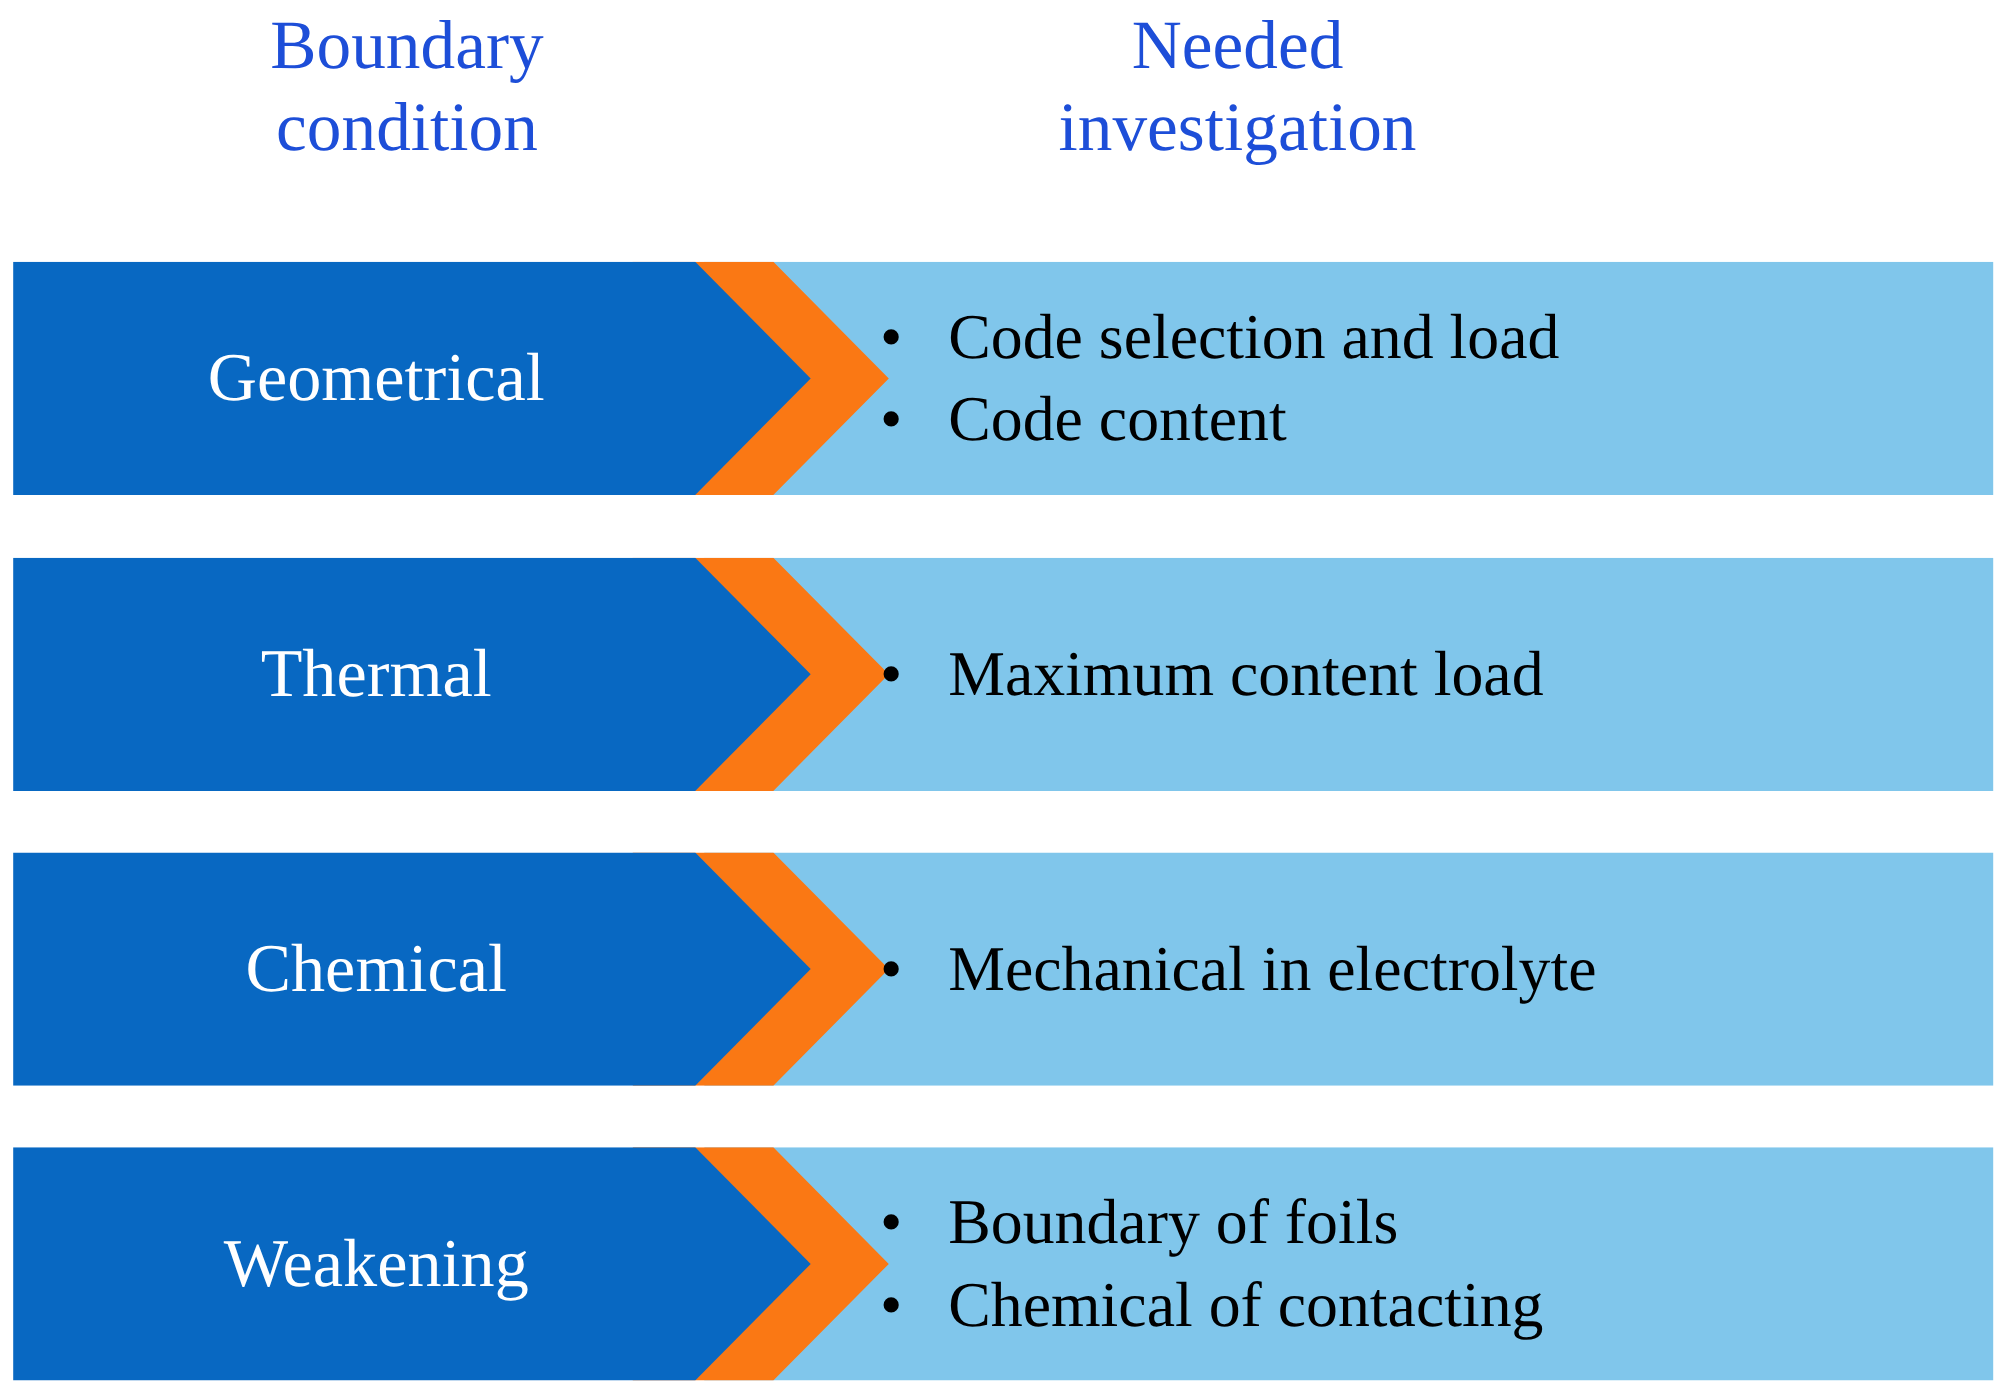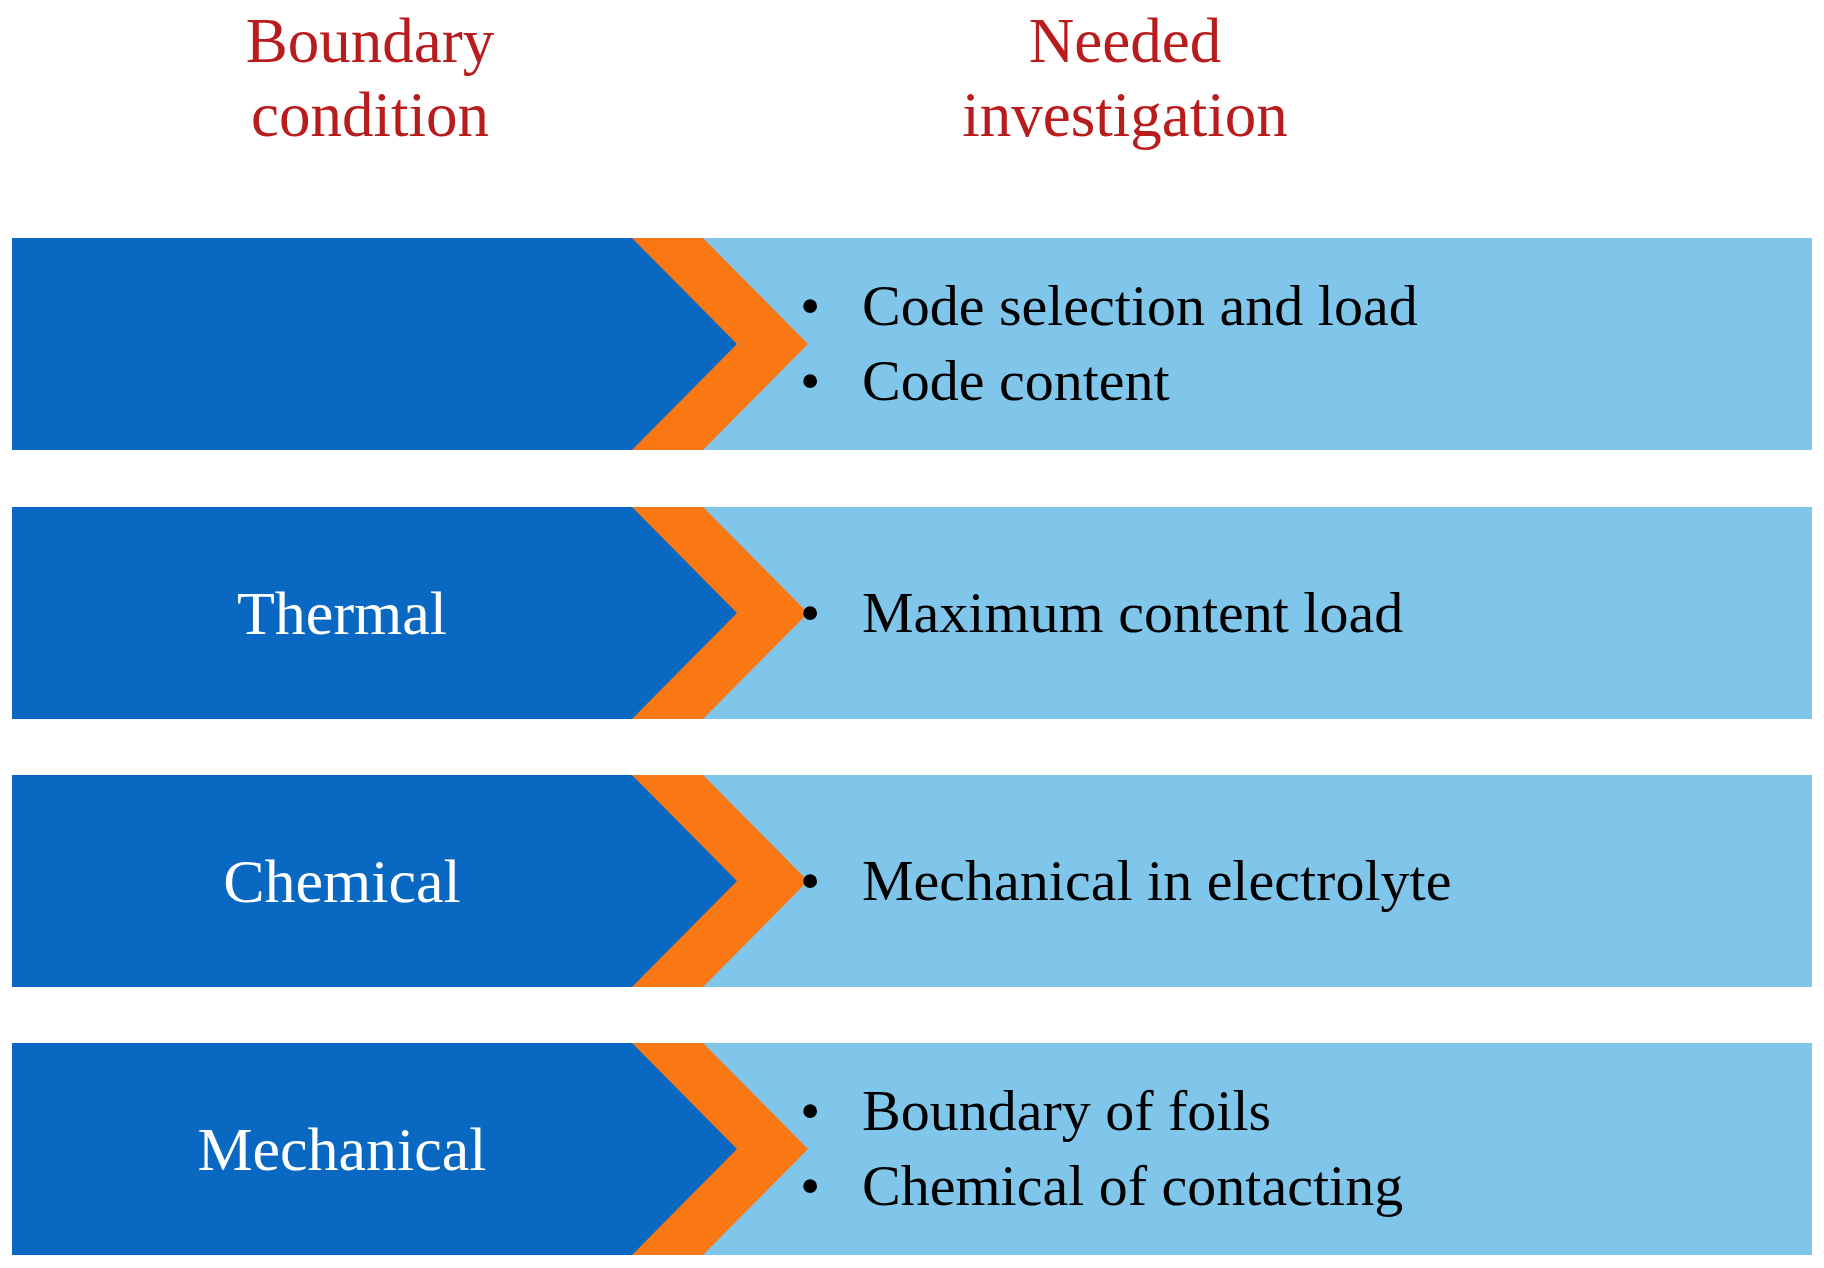--- a/index.html
+++ b/index.html
@@ -22,21 +22,21 @@
     width: 1824px;
     height: 1268px;
   }
 
   
   .col-header {
     position: absolute;
     top: 4px;
     font-size: 63px;
     line-height: 1.18;
-    color: #b91c1c;
+    color: #1d4ed8;
     text-align: center;
     font-family: "Liberation Serif", "DejaVu Serif", serif;
     white-space: pre-line;
   }
   #header-left {
     left: 120px;
     width: 500px;
   }
   #header-right {
     left: 815px;
@@ -124,20 +124,21 @@
 
   <div class="col-header" id="header-right">Needed
 investigation</div>
 
   <div class="row row-0">
     <svg class="row-svg" viewBox="0 0 1824 212" preserveAspectRatio="none">
       <polygon points="640,0 1812,0 1812,212 640,212 742,106" fill="#80C6EB"></polygon>
       <polygon points="575,0 703,0 808,106 703,212 575,212 680,106" fill="#FA7814"></polygon>
       <polygon points="12,0 632,0 737,106 632,212 12,212" fill="#0868C2"></polygon>
     </svg>
+    <div class="cond-label">Geometrical</div>
     <div class="bullets">
       <div class="bullet-row">
         <span class="bullet-dot">•</span>
         <span class="bullet-text">Code selection and load</span>
       </div>
       <div class="bullet-row">
         <span class="bullet-dot">•</span>
         <span class="bullet-text">Code content</span>
       </div>
     </div>
@@ -172,21 +173,21 @@
       </div>
     </div>
   </div>
 
   <div class="row row-3">
     <svg class="row-svg" viewBox="0 0 1824 212" preserveAspectRatio="none">
       <polygon points="640,0 1812,0 1812,212 640,212 742,106" fill="#80C6EB"></polygon>
       <polygon points="575,0 703,0 808,106 703,212 575,212 680,106" fill="#FA7814"></polygon>
       <polygon points="12,0 632,0 737,106 632,212 12,212" fill="#0868C2"></polygon>
     </svg>
-    <div class="cond-label">Mechanical</div>
+    <div class="cond-label">Weakening</div>
     <div class="bullets">
       <div class="bullet-row">
         <span class="bullet-dot">•</span>
         <span class="bullet-text">Boundary of foils</span>
       </div>
       <div class="bullet-row">
         <span class="bullet-dot">•</span>
         <span class="bullet-text">Chemical of contacting</span>
       </div>
     </div>

